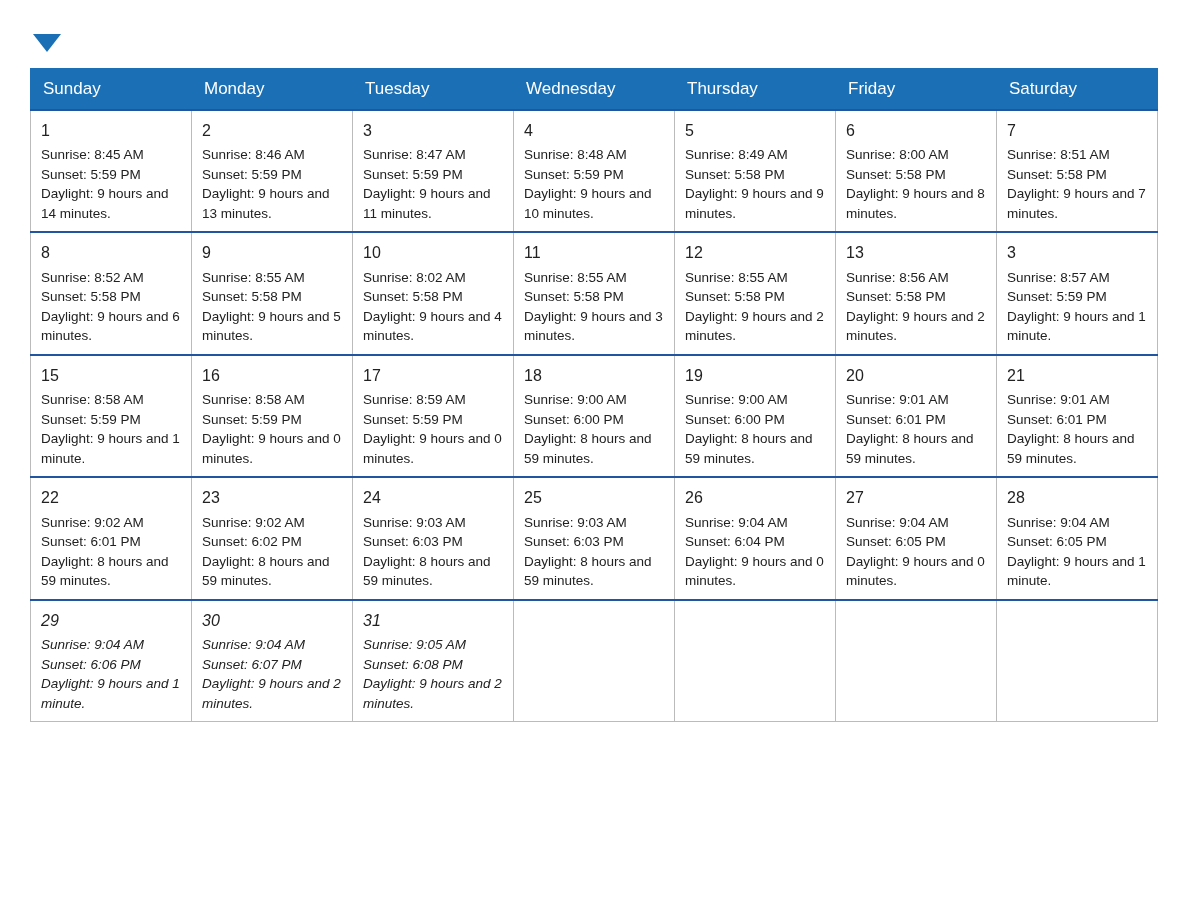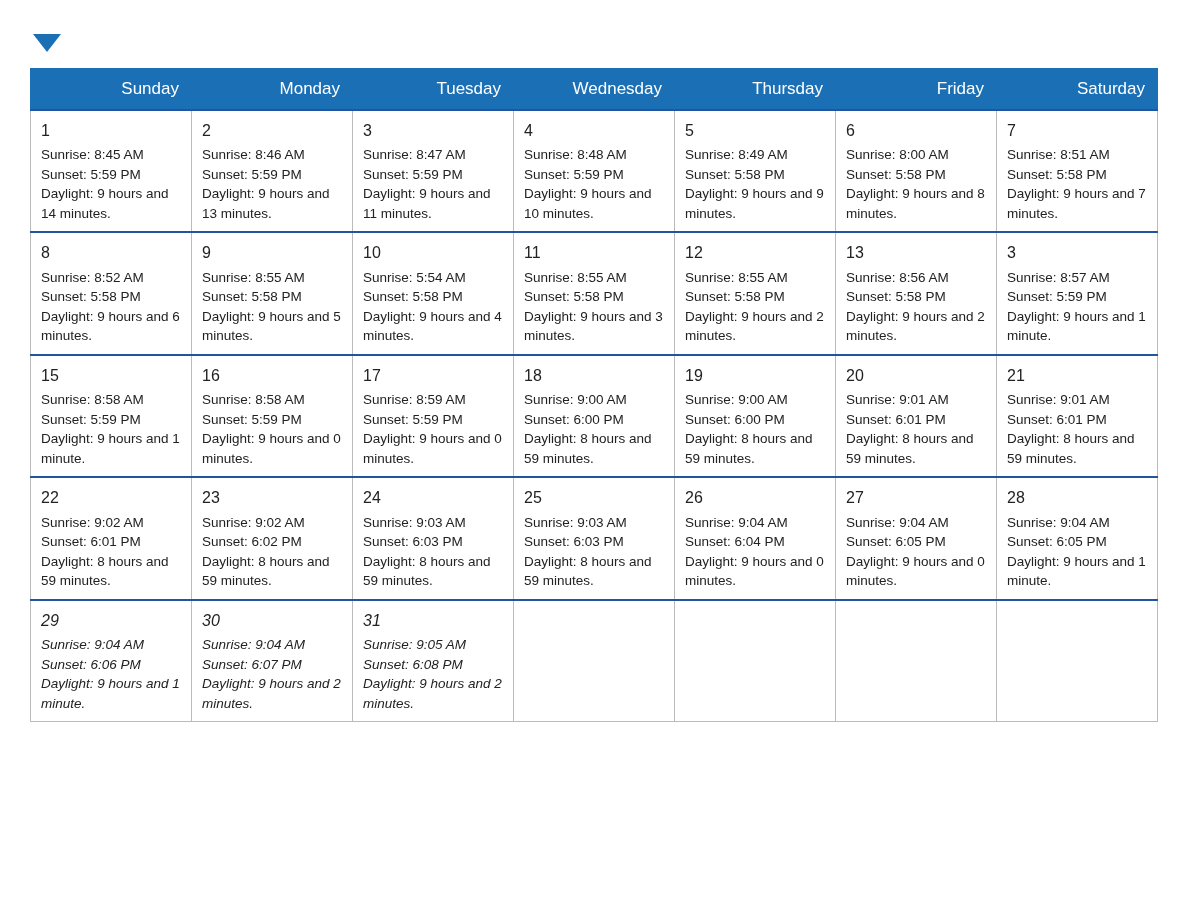--- a/index.html
+++ b/index.html
@@ -63,21 +63,21 @@
       width: 100%;
       border-collapse: collapse;
       border: 1px solid #999;
     }
     .calendar th {
       background-color: #1a6fb5;
       color: #fff;
       padding: 10px 12px;
       font-size: 17px;
       font-weight: normal;
-      text-align: right;
+      text-align: left;
       border: 1px solid #1a6fb5;
     }
     .calendar td {
       vertical-align: top;
       padding: 8px 10px;
       border: 1px solid #bbb;
       width: calc(100% / 7);
       font-size: 13.5px;
       color: #222;
       line-height: 1.45;
@@ -181,21 +181,21 @@
         <span>Daylight: 9 hours and 6 minutes.</span>
       </td>
         <td>
         <span class="day-number">9</span>
         <span>Sunrise: 8:55 AM</span><br>
         <span>Sunset: 5:58 PM</span><br>
         <span>Daylight: 9 hours and 5 minutes.</span>
       </td>
         <td>
         <span class="day-number">10</span>
-        <span>Sunrise: 5:54 AM</span><br>
+        <span>Sunrise: 8:02 AM</span><br>
         <span>Sunset: 5:58 PM</span><br>
         <span>Daylight: 9 hours and 4 minutes.</span>
       </td>
         <td>
         <span class="day-number">11</span>
         <span>Sunrise: 8:55 AM</span><br>
         <span>Sunset: 5:58 PM</span><br>
         <span>Daylight: 9 hours and 3 minutes.</span>
       </td>
         <td>

